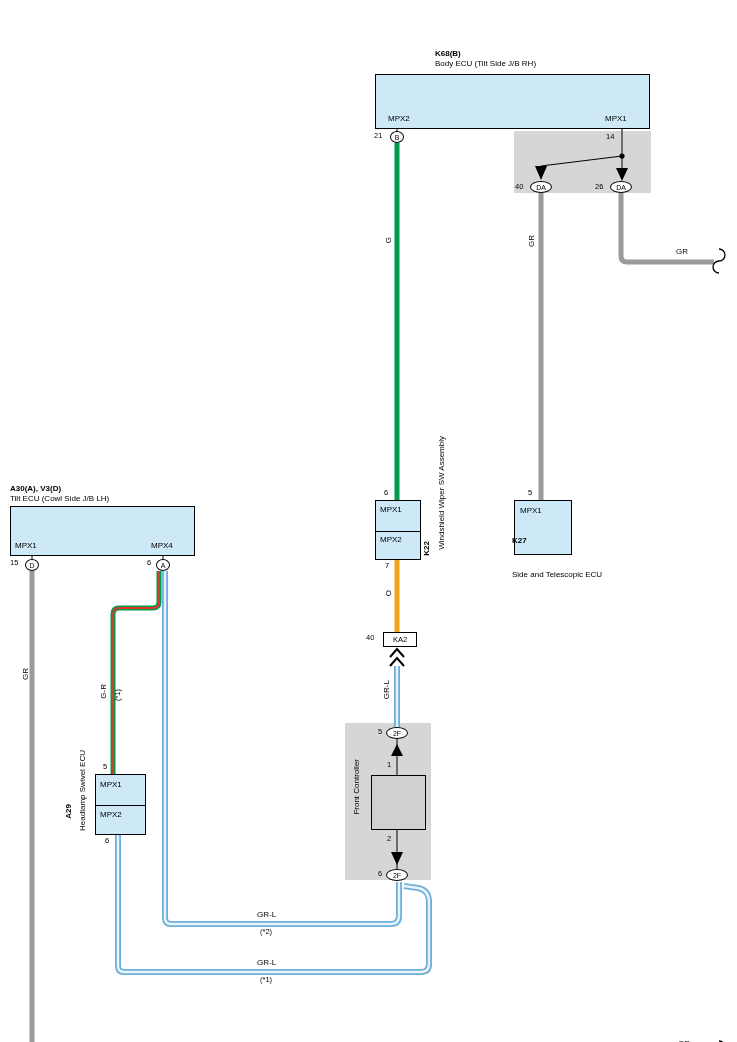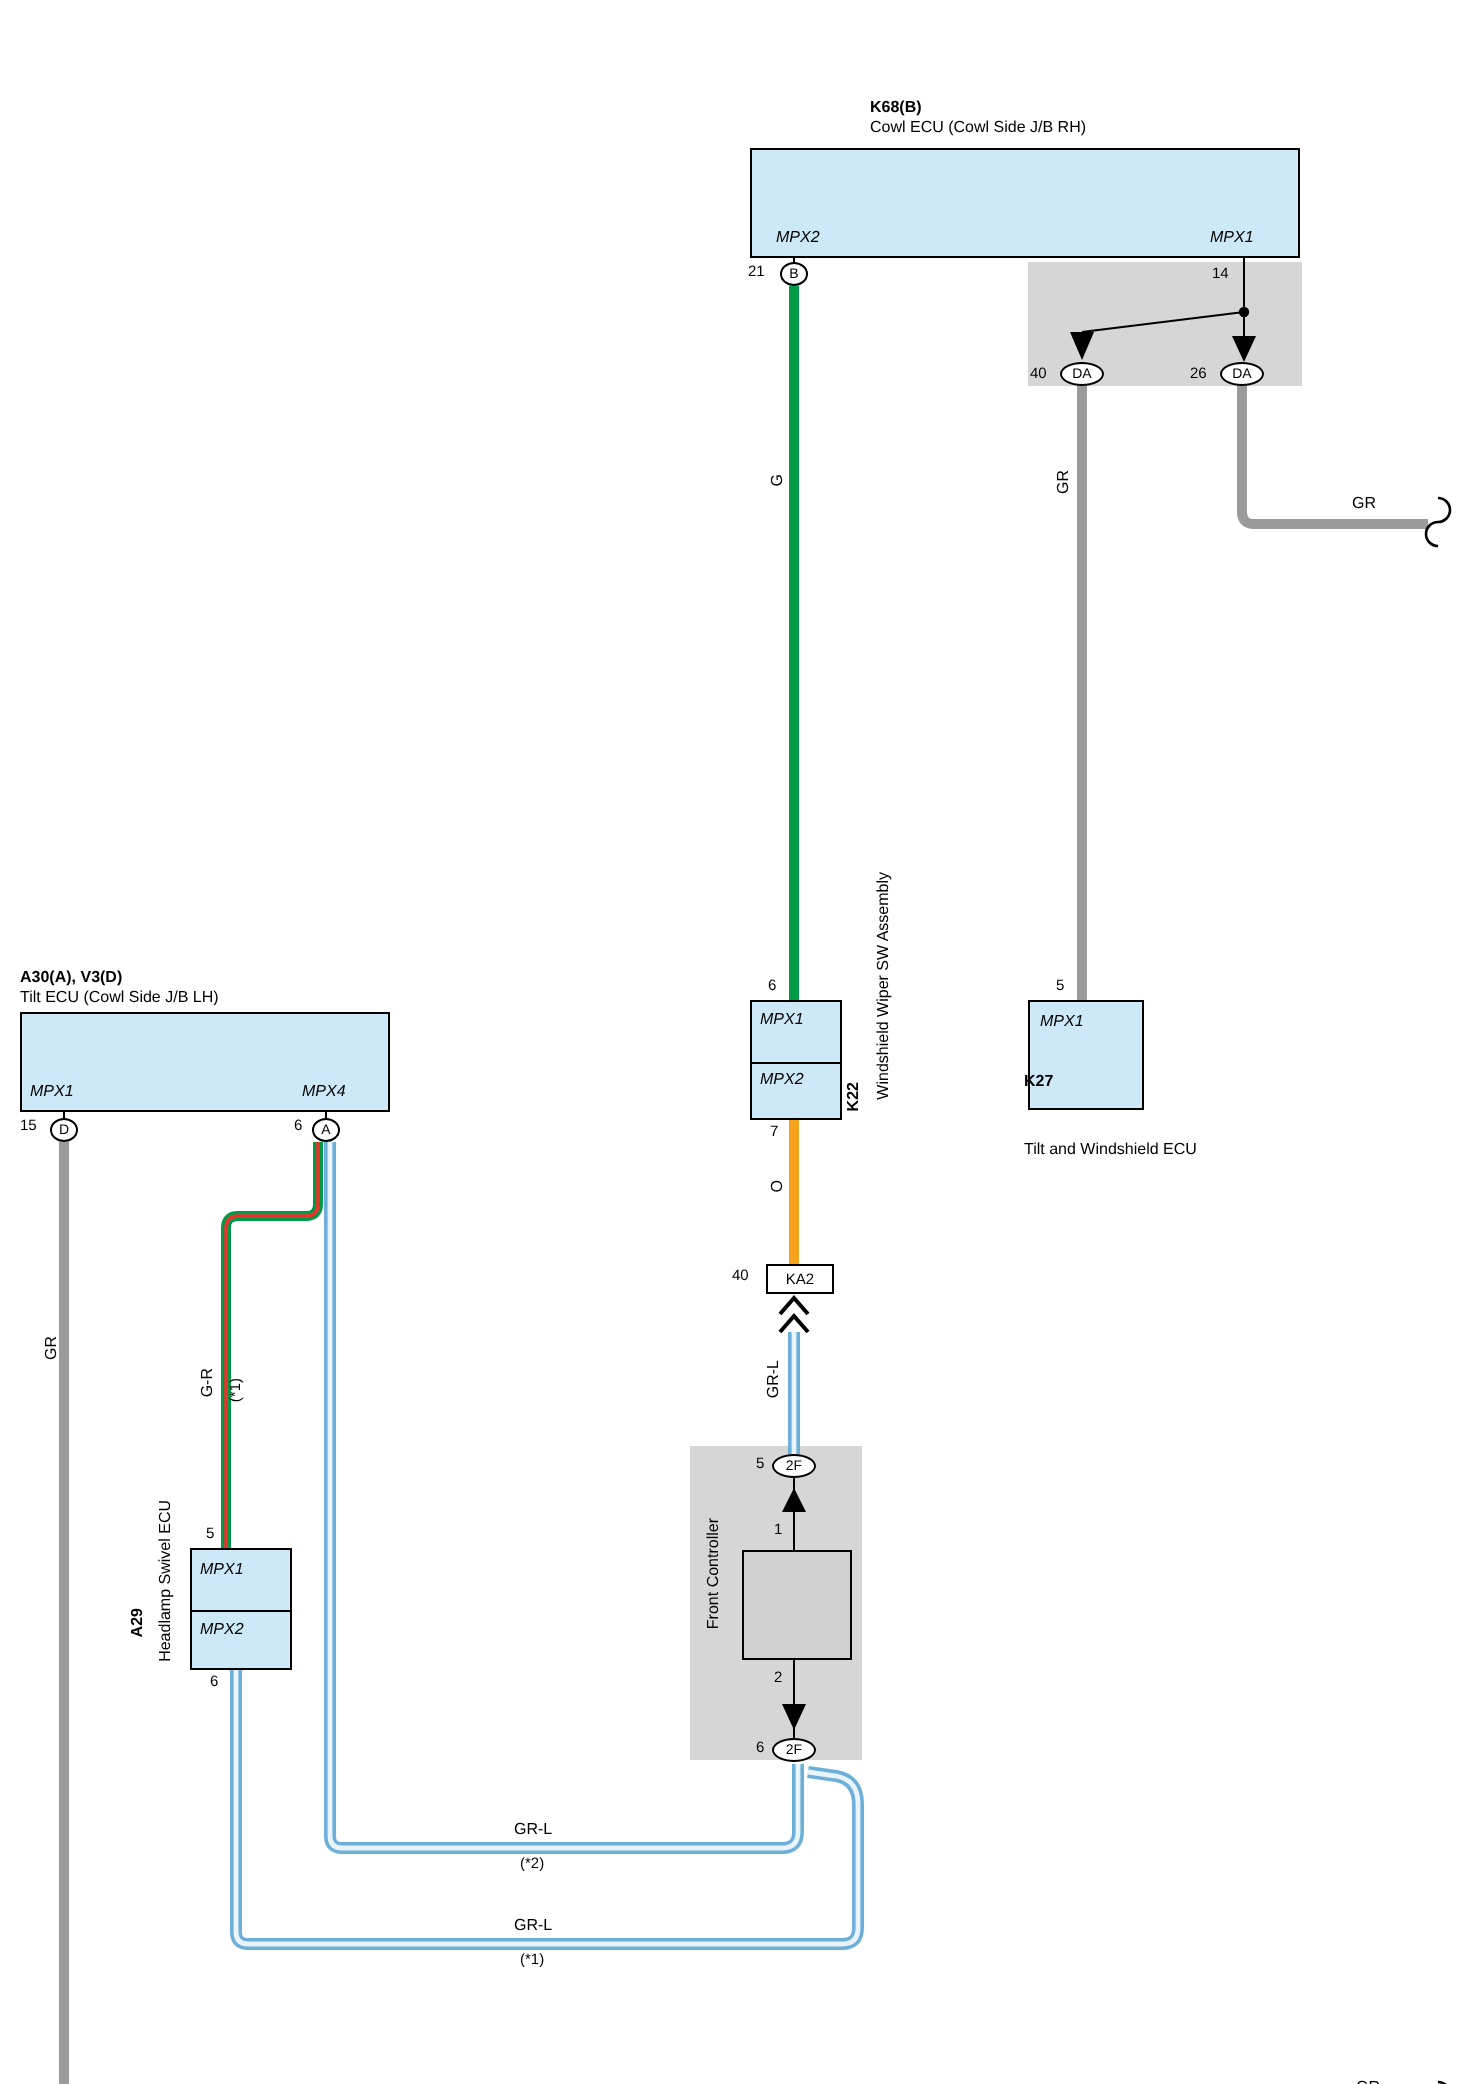--- a/index.html
+++ b/index.html
@@ -11,21 +11,21 @@
   .innerbox{position:absolute;z-index:2;background:#d0d0d0;border:1px solid #000;box-sizing:border-box;}
   .hdiv{position:absolute;left:0;width:100%;border-top:1px solid #000;height:0;}
   .lbl{position:absolute;z-index:2;font-size:8px;line-height:1.15;white-space:nowrap;}
   .pin{font-size:7.5px;z-index:3;}
   .bold{font-weight:bold;}
   .vtext{writing-mode:vertical-rl;transform:rotate(180deg);}
   .conn{position:absolute;z-index:3;background:#fff;border:1.2px solid #000;border-radius:50%;
         font-size:7px;display:flex;align-items:center;justify-content:center;box-sizing:border-box;}
   .ka2box{position:absolute;z-index:3;background:#fff;border:1px solid #000;font-size:7.5px;
           display:flex;align-items:center;justify-content:center;box-sizing:border-box;}
-  .port{font-size:8px;font-style:italic;}
+  .port{font-size:8px;}
 </style>
 </head>
 <body>
 
 <div class="canvas">
 
   <div class="shade" style="left: 514px; top: 87px; width: 137px; height: 62px; background-color: rgb(214, 214, 214);"></div>
   <div class="shade" style="left: 345px; top: 679px; width: 86px; height: 157px; background-color: rgb(214, 214, 214);"></div>
 
   <svg class="wires" width="737" height="1042" viewBox="0 0 737 1042">
@@ -66,21 +66,21 @@
     <polygon points="391,808 403,808 397,821" fill="#000"></polygon>
 
     <polyline points="390,613 397,605 404,613" fill="none" stroke="#000" stroke-width="2"></polyline>
     <polyline points="390,622 397,614 404,622" fill="none" stroke="#000" stroke-width="2"></polyline>
 
     <path d="M719 205 a6 6 0 0 1 0 12 a6 6 0 0 0 0 12" fill="none" stroke="#000" stroke-width="1.3"></path>
     <path d="M719 997 a6 6 0 0 1 0 12 a6 6 0 0 0 0 12" fill="none" stroke="#000" stroke-width="1.3"></path>
   </svg>
 
   <div class="lbl bold" style="left:435px;top:5px">K68(B)</div>
-  <div class="lbl" style="left:435px;top:15px">Cowl ECU (Cowl Side J/B RH)</div>
+  <div class="lbl" style="left:435px;top:15px">Body ECU (Tilt Side J/B RH)</div>
   <div class="comp" style="left: 375px; top: 30px; width: 275px; height: 55px; background-color: rgb(205, 233, 248);">
     <div class="lbl port" style="left:12px;top:39px">MPX2</div>
     <div class="lbl port" style="left:229px;top:39px">MPX1</div>
   </div>
   <div class="lbl pin" style="left:374px;top:88px">21</div>
   <div class="conn" style="left:390px;top:87px;width:14px;height:12px">B</div>
   <div class="lbl pin" style="left:606px;top:89px">14</div>
   <div class="lbl pin" style="left:515px;top:139px">40</div>
   <div class="conn" style="left:530px;top:137px;width:22px;height:12px">DA</div>
   <div class="lbl pin" style="left:595px;top:139px">26</div>
@@ -98,21 +98,21 @@
   </div>
   <div class="lbl pin" style="left:385px;top:518px">7</div>
   <div class="lbl vtext bold" style="left:422px;top:497px">K22</div>
   <div class="lbl vtext" style="left:437px;top:392px">Windshield Wiper SW Assembly</div>
 
   <div class="lbl pin" style="left:528px;top:445px">5</div>
   <div class="comp" style="left: 514px; top: 456px; width: 58px; height: 55px; background-color: rgb(205, 233, 248);">
     <div class="lbl port" style="left:5px;top:5px">MPX1</div>
   </div>
   <div class="lbl bold" style="left:512px;top:492px">K27</div>
-  <div class="lbl" style="left:512px;top:526px">Tilt and Windshield ECU</div>
+  <div class="lbl" style="left:512px;top:526px">Side and Telescopic ECU</div>
 
   <div class="lbl pin" style="left:366px;top:590px">40</div>
   <div class="ka2box" style="left:383px;top:588px;width:34px;height:15px">KA2</div>
   <div class="lbl vtext" style="left:384px;top:546px">O</div>
   <div class="lbl vtext" style="left:382px;top:636px">GR-L</div>
 
   <div class="lbl pin" style="left:378px;top:684px">5</div>
   <div class="conn" style="left:386px;top:683px;width:22px;height:12px">2F</div>
   <div class="lbl pin" style="left:387px;top:717px">1</div>
   <div class="innerbox" style="left: 371px; top: 731px; width: 55px; height: 55px; background-color: rgb(208, 208, 208);"></div>

